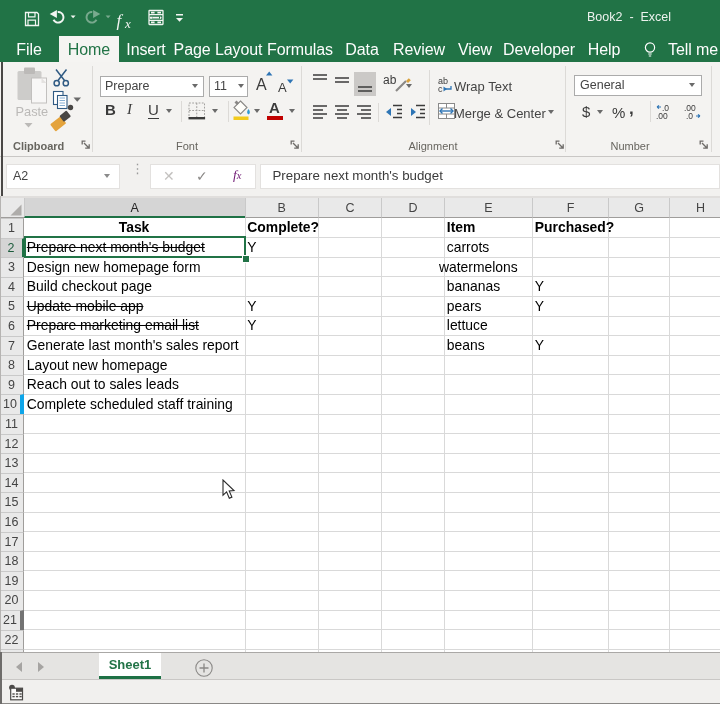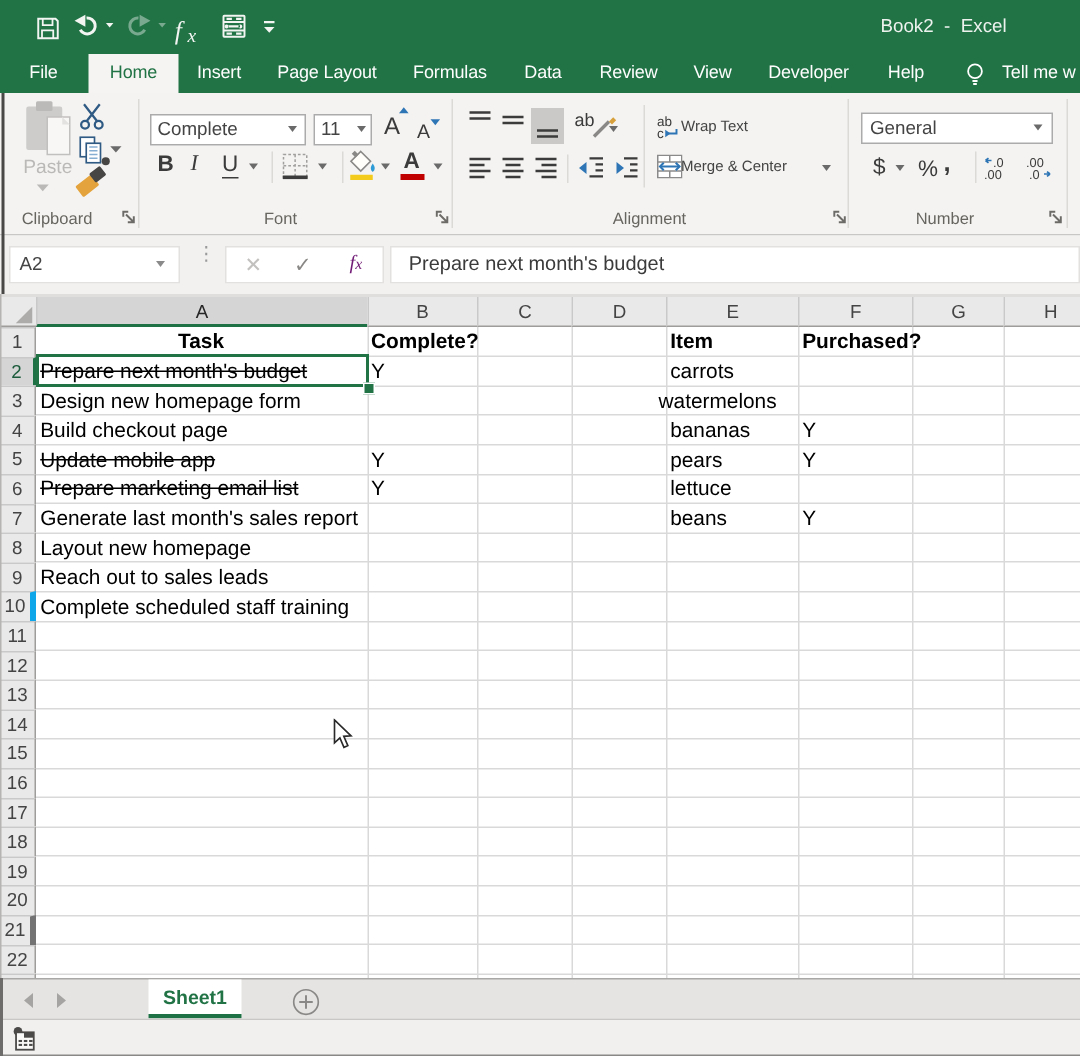--- a/index.html
+++ b/index.html
@@ -2,28 +2,28 @@
 <html><head>
 <meta charset="utf-8">
 <style>
   html,body{margin:0;padding:0;}
   #app{position:relative;width:720px;height:704px;overflow:hidden;
        font-family:"Liberation Sans",sans-serif;background:#fff;}
   .abs{position:absolute;}
   
   #titlebar{left:0;top:0;width:720px;height:36px;background:#217346;}
   #tabrow{left:0;top:36px;width:720px;height:26px;background:#217346;}
-  .tablbl{position:absolute;font-size:12px;letter-spacing:-0.1px;color:#fdfdfd;white-space:nowrap;}
+  .tablbl{position:absolute;font-size:16px;letter-spacing:-0.1px;color:#fdfdfd;white-space:nowrap;}
   #hometab{position:absolute;left:59px;top:0;width:60px;height:26px;background:#f5f4f2;}
   
   #ribbon{left:0;top:62px;width:720px;height:95px;background:#f4f3f1;border-bottom:1px solid #c9c7c5;box-sizing:border-box;}
   .gsep{position:absolute;top:4px;width:1px;height:86px;background:#dcdad7;}
   .glabel{position:absolute;top:140px;font-size:11px;color:#67655f;white-space:nowrap;text-align:center;}
   .launch{position:absolute;width:10px;height:10px;}
-  .ribtxt{position:absolute;font-size:10px;color:#444;white-space:nowrap;}
+  .ribtxt{position:absolute;font-size:13px;color:#444;white-space:nowrap;}
   .combo{position:absolute;background:#fff;border:1px solid #ababab;box-sizing:border-box;}
   .caret{position:absolute;width:0;height:0;border-left:3.5px solid transparent;border-right:3.5px solid transparent;border-top:4px solid #6a6a6a;}
   
   #fbar{left:0;top:157px;width:720px;height:39px;background:#f2f1ef;}
   .wbox{position:absolute;background:#fff;border:1px solid #e3e1df;box-sizing:border-box;}
   
   #grid{left:0;top:196px;width:720px;height:457px;background:#fff;}
   .colhdr{position:absolute;top:2px;height:20px;background:#e9e9e9;box-sizing:border-box;
           font-size:12.5px;color:#444;text-align:center;line-height:20px;border-left:1px solid #c9c9c9;}
   .rowhdr{position:absolute;left:0;width:24px;background:#e9e9e9;box-sizing:border-box;
@@ -101,21 +101,21 @@
       <path d="M6.3 13 h3.4 M6.8 15 h2.4"></path>
     </g>
   </svg>
   <div class="tablbl" style="left:668px;top:40.5px;">Tell me w</div>
 
   <div class="abs" id="ribbon"></div>
   <div class="gsep" style="left:92px;top:66px;"></div>
   <div class="gsep" style="left:301px;top:66px;"></div>
   <div class="gsep" style="left:565px;top:66px;"></div>
   <div class="gsep" style="left:711px;top:66px;"></div>
-  <div class="glabel" style="left:13px;width:50px;">Clipboard</div>
+  <div class="glabel" style="left:13px;width:50px;font-weight:bold;">Clipboard</div>
   <div class="glabel" style="left:162px;width:50px;">Font</div>
   <div class="glabel" style="left:398px;width:70px;">Alignment</div>
   <div class="glabel" style="left:595px;width:70px;">Number</div>
 
   <svg class="abs" width="92" height="75" viewBox="0 0 92 75" style="left:0;top:66px;">
 
     <g>
       <rect x="17.5" y="5" width="24" height="29" rx="1.5" fill="#cdccca"></rect>
       <rect x="24" y="1.5" width="11" height="6.5" rx="1" fill="#bcbab8"></rect>
       <rect x="31.5" y="12" width="15" height="25" fill="#f8f7f6" stroke="#c2c0be"></rect>
@@ -143,21 +143,21 @@
       <rect x="51.5" y="53.5" width="13.5" height="9" rx="1" transform="rotate(-38 58 58)" fill="#e4a33c"></rect>
       <rect x="60.5" y="46.5" width="9" height="7.5" rx="1" transform="rotate(-38 65 50)" fill="#484644"></rect>
       <circle cx="70.5" cy="41.5" r="2.7" fill="#484644"></circle>
     </g>
   </svg>
   <svg class="abs launch" viewBox="0 0 10 10" style="left:81px;top:140px;">
     <path d="M1.2 4.5 V1.2 H4.5 M3 3 L8.2 8.2 M8.2 4.2 v4 h-4" fill="none" stroke="#6d6b68" stroke-width="1.3"></path>
   </svg>
 
   <div class="combo" style="left:100px;top:76px;width:104px;height:21px;"></div>
-  <div class="ribtxt" style="left:105px;top:79px;font-size:12.5px;">Complete</div>
+  <div class="ribtxt" style="left:105px;top:79px;font-size:12.5px;">Prepare</div>
   <div class="caret" style="left:192px;top:84px;"></div>
   <div class="combo" style="left:209px;top:76px;width:39px;height:21px;"></div>
   <div class="ribtxt" style="left:214px;top:79px;font-size:12.5px;">11</div>
   <div class="caret" style="left:238px;top:84px;"></div>
   <div class="abs" style="left:256px;top:76px;font-size:16px;color:#3b3b3b;">A</div>
   <div class="abs" style="left:278px;top:80px;font-size:13px;color:#3b3b3b;">A</div>
   <svg class="abs" width="46" height="24" viewBox="0 0 46 24" style="left:254px;top:70px;">
     <path d="M12 5.5 l3.2 -4 l3.2 4 z" fill="#2e75b5"></path>
     <path d="M33 9.5 l3.2 4 l3.2 -4 z" fill="#2e75b5"></path>
   </svg>

